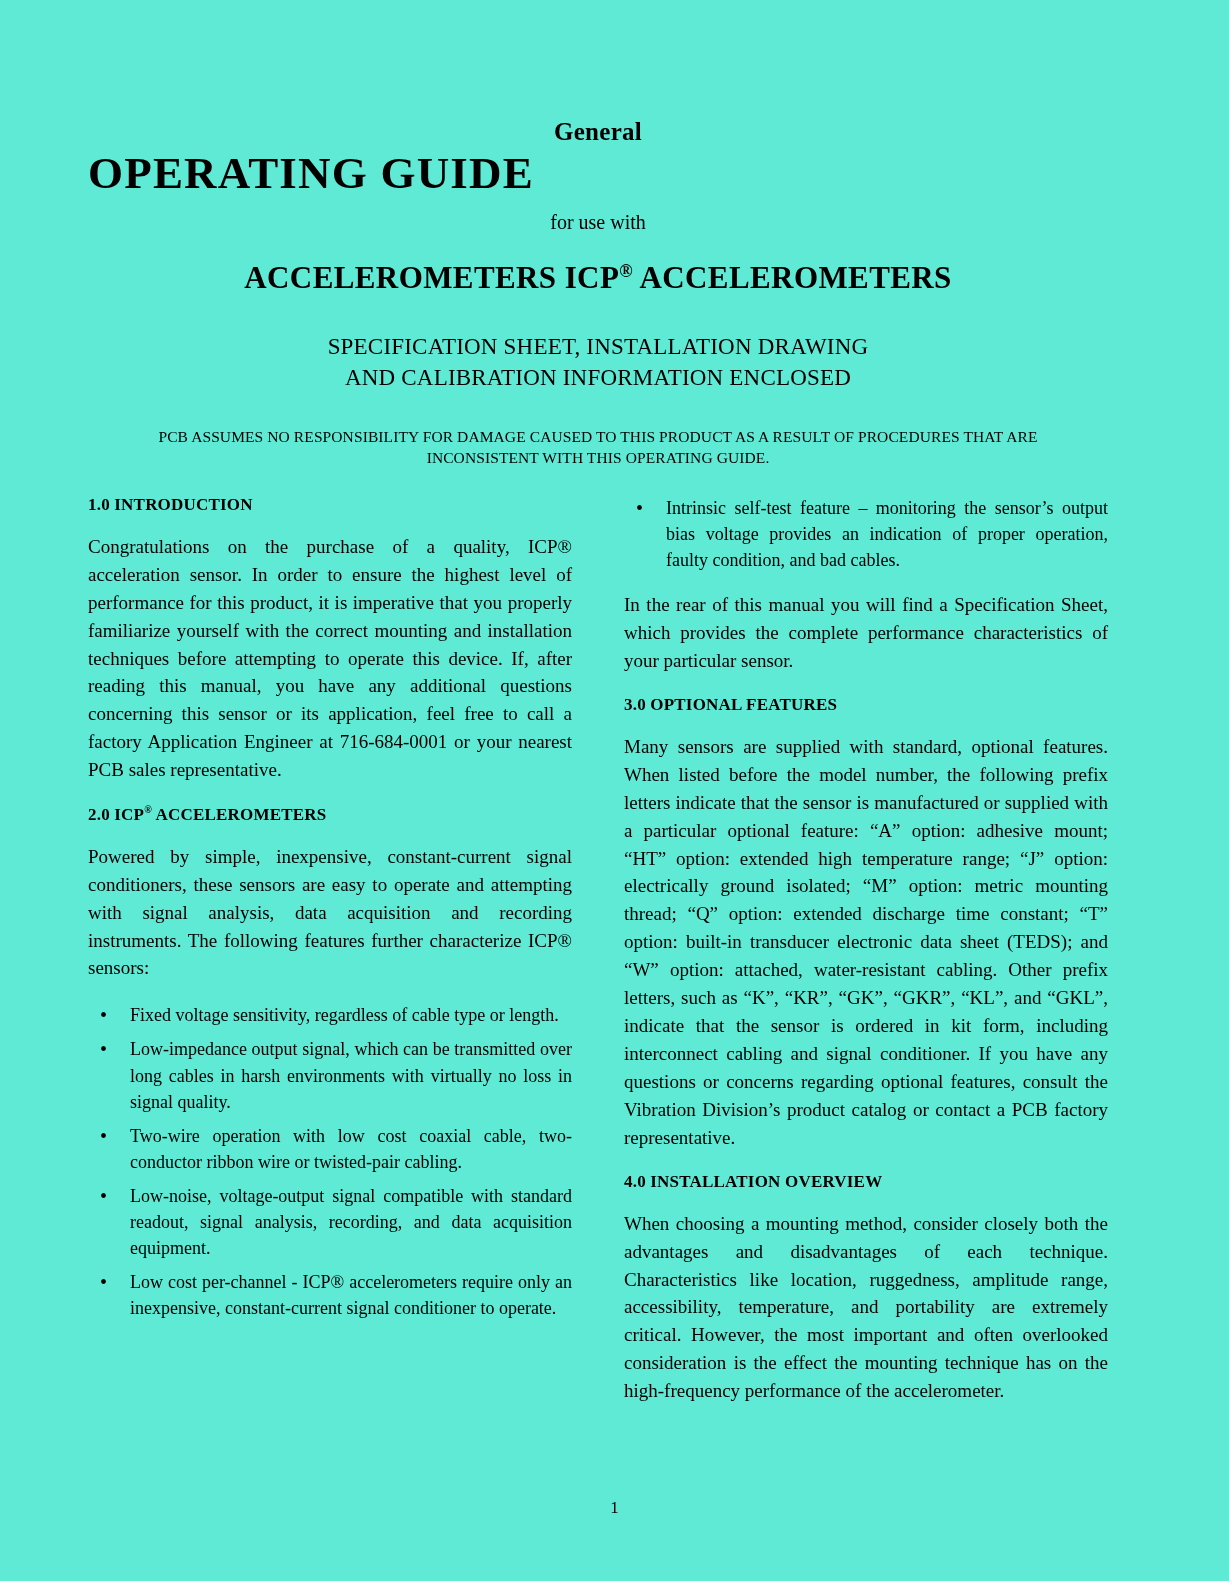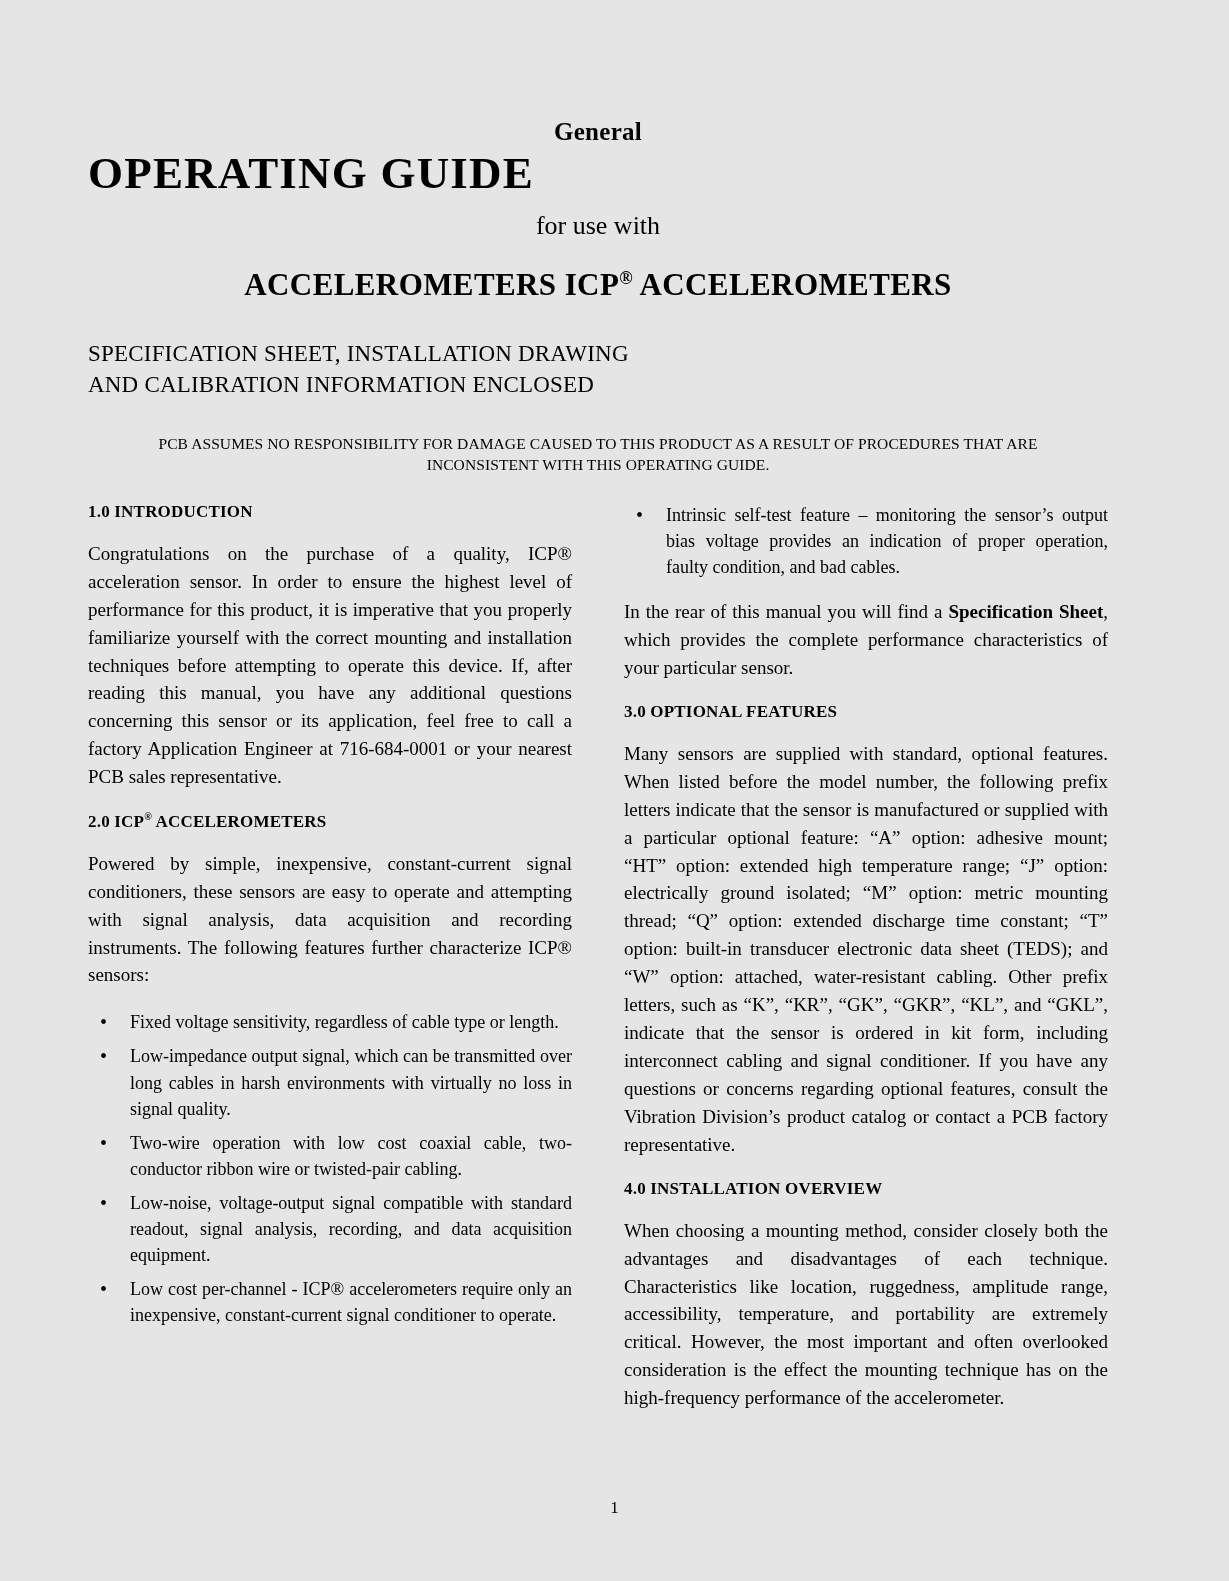--- a/index.html
+++ b/index.html
@@ -13,21 +13,21 @@
     font-family: "Liberation Serif", serif;
     color: #000000;
     position: relative;
     overflow: hidden;
   }
   .page {
     position: absolute;
     left: 0; top: 0;
     width: 1229px;
     height: 1581px;
-    background: #e5e5e5;
+    background: #5eead4;
   }
   .content {
     position: absolute;
     left: 88px;
     top: 118px;
     width: 1020px;
   }
 
   
   .hdr-general {
@@ -39,36 +39,36 @@
   }
   .hdr-title {
     font-size: 45px;
     font-weight: bold;
     letter-spacing: 1.2px;
     margin: 0 0 14px 0;
     line-height: 1.05;
   }
   .hdr-foruse {
     text-align: center;
-    font-size: 26px;
+    font-size: 20px;
     margin: 0 0 26px 0;
   }
   .hdr-product {
     text-align: center;
     font-size: 31px;
     font-weight: bold;
     letter-spacing: 0.4px;
     margin: 0 0 36px 0;
   }
   .hdr-product sup {
     font-size: 0.58em;
     vertical-align: super;
   }
   .hdr-spec {
-    text-align: left;
+    text-align: center;
     font-size: 23px;
     line-height: 1.32;
     margin: 0 0 34px 0;
     letter-spacing: 0.2px;
   }
   .hdr-disclaimer {
     text-align: center;
     font-size: 15.5px;
     line-height: 1.35;
     margin: 0 auto 26px auto;
@@ -122,21 +122,21 @@
   }
 
   .page-number {
     position: absolute;
     left: 0;
     right: 0;
     top: 1498px;
     text-align: center;
     font-size: 17px;
   }
-  b { font-weight: bold; margin-top: 32px; }
+  b { font-weight: normal; margin-top: 32px; }
 </style>
 </head>
 <body>
 
 <div class="page">
   <div class="content">
 
     <div class="hdr-general">General</div>
     <div class="hdr-title">OPERATING GUIDE</div>
     <div class="hdr-foruse">for use with</div>

